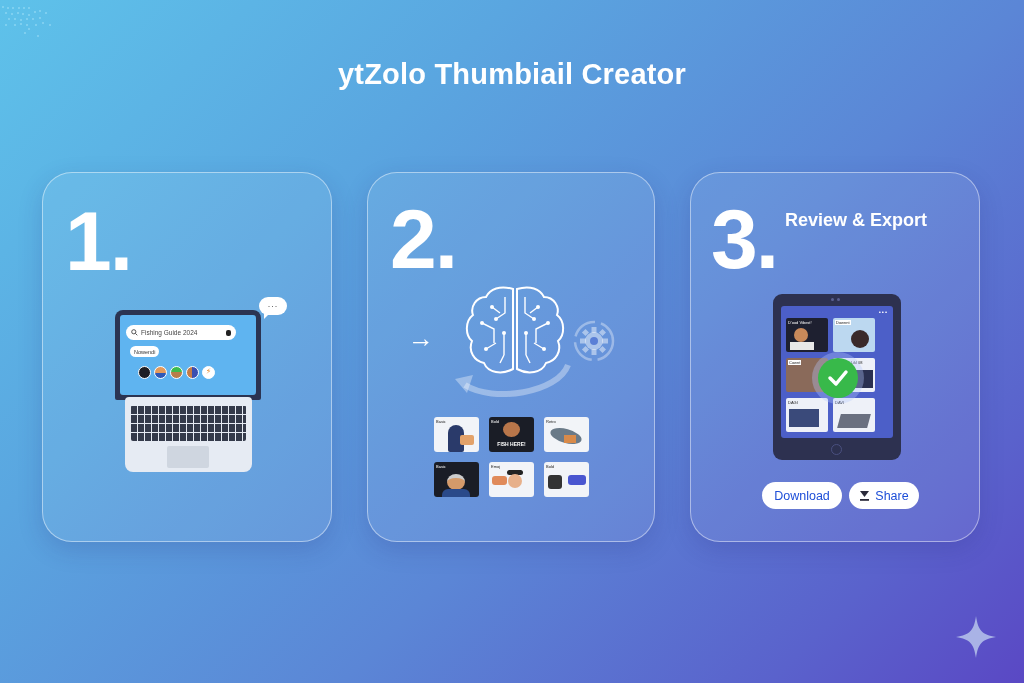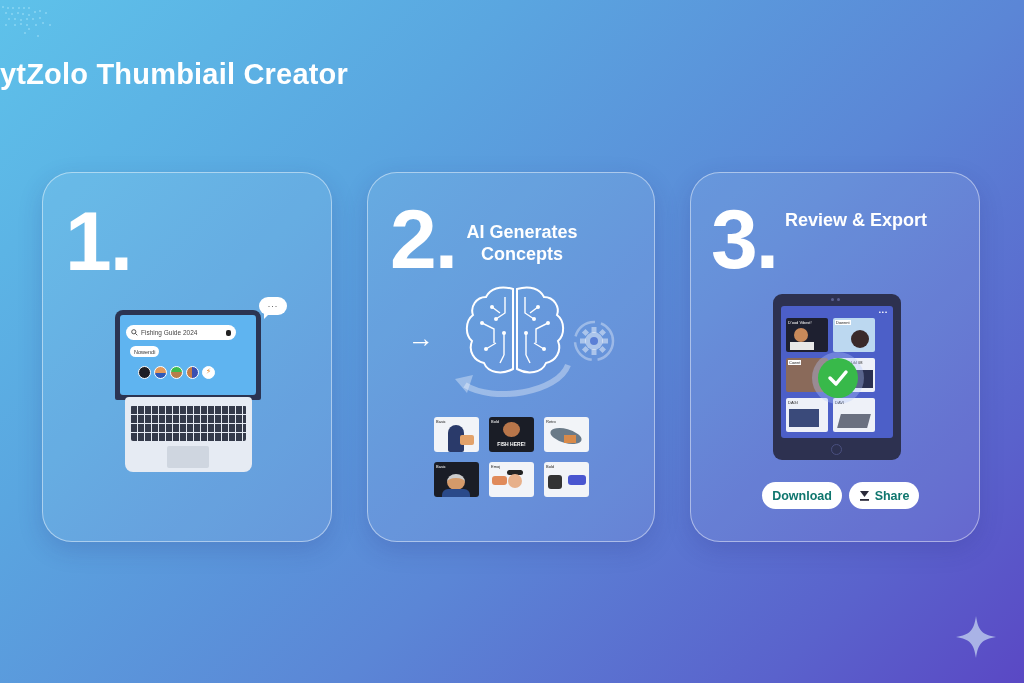--- a/index.html
+++ b/index.html
@@ -5,21 +5,21 @@
   * { box-sizing: border-box; margin: 0; padding: 0; }
   html, body { width: 1024px; height: 683px; overflow: hidden; }
   body {
     font-family: "Liberation Sans", "DejaVu Sans", sans-serif;
     background: linear-gradient(135deg, #5ec2ea 0%, #5aa6e0 30%, #5b86d6 60%, #5a62cc 85%, #5a48c4 100%);
     position: relative;
     color: #fff;
   }
   .dots { position: absolute; left: 0; top: 0; width: 60px; height: 40px; }
   .title {
-    position: absolute; top: 58px; left: 0; width: 1024px; text-align: left;
+    position: absolute; top: 58px; left: 0; width: 1024px; text-align: center;
     font-size: 29px; font-weight: 700; letter-spacing: 0.2px; color: #fff;
   }
   .card {
     position: absolute; top: 172px; height: 370px;
     border-radius: 30px;
     border: 1.5px solid rgba(255,255,255,0.45);
     background: rgba(255,255,255,0.08);
     box-shadow: 0 8px 24px rgba(40,40,120,0.18);
   }
   .card.c1 { left: 42px; width: 290px; }
@@ -82,22 +82,22 @@
   .tab-grid { position: absolute; left: 5px; top: 12px; display: grid; grid-template-columns: 42px 42px; gap: 6px 5px; }
   .tab-thumb { width: 42px; height: 34px; border-radius: 2px; background: #eef1f8; font-size: 4px; color: #222; padding: 2px; position: relative; overflow: hidden; }
   .tab-thumb.dark { background: #1e2030; color: #fff; }
   .check {
     position: absolute; left: 37px; top: 52px; width: 40px; height: 40px; border-radius: 50%; background: #38b94a;
     box-shadow: 0 0 0 6px rgba(180,200,255,0.35);
     display: flex; align-items: center; justify-content: center;
   }
   .home-btn { position: absolute; left: 58px; bottom: 5px; width: 11px; height: 11px; border-radius: 50%; border: 1.5px solid #4a5080; }
   .btn {
-    position: absolute; top: 309px; height: 27px; background: #fff; border-radius: 14px; color: #0f766e;
-    font-size: 12.5px; font-weight: 700; display: flex; align-items: center; justify-content: center; gap: 5px;
+    position: absolute; top: 309px; height: 27px; background: #fff; border-radius: 14px; color: #1d4ed8;
+    font-size: 12.5px; font-weight: 400; display: flex; align-items: center; justify-content: center; gap: 5px;
     border: none;
   }
   .btn.dl { left: 71px; width: 80px; }
   .btn.sh { left: 158px; width: 70px; }
   .sparkle { position: absolute; left: 956px; top: 616px; }
 </style>
 </head>
 <body>
 
 <svg class="dots" viewBox="0 0 60 40">
@@ -163,24 +163,20 @@
     </div>
   </div>
   <div class="laptop-base">
     <div class="keyboard"></div>
     <div class="trackpad"></div>
   </div>
 </div>
 
 <div class="card c2">
   <div class="step-num" style="left:22px; top:24px;">2.</div>
-  <div class="step-label" style="left:94px; top:48px; width:120px;">
-    <div>AI Generates</div>
-    <div>Concepts</div>
-  </div>
 
   <div style="position:absolute; left:40px; top:152px; font-size:26px; line-height:26px; color:#fff;">→</div>
 
   <svg style="position:absolute; left:92px; top:110px;" width="110" height="95" viewBox="0 0 110 95">
     <g fill="none" stroke="#fff" stroke-width="2">
       <path d="M53 6 C40 2 30 6 26 14 C16 14 10 24 13 32 C5 38 5 52 12 58 C8 68 14 78 24 80 C28 90 42 92 53 86 Z"></path>
       <path d="M57 6 C70 2 80 6 84 14 C94 14 100 24 97 32 C105 38 105 52 98 58 C102 68 96 78 86 80 C82 90 68 92 57 86 Z"></path>
       <path d="M45 14 L45 30 L36 36 M32 24 L40 30 M22 40 L34 46 L34 60 M44 50 L44 72 M26 66 L36 60 M40 80 L44 72" stroke-width="1.4"></path>
       <path d="M65 14 L65 30 L74 36 M78 24 L70 30 M88 40 L76 46 L76 60 M66 50 L66 72 M84 66 L74 60 M70 80 L66 72" stroke-width="1.4"></path>
     </g>

